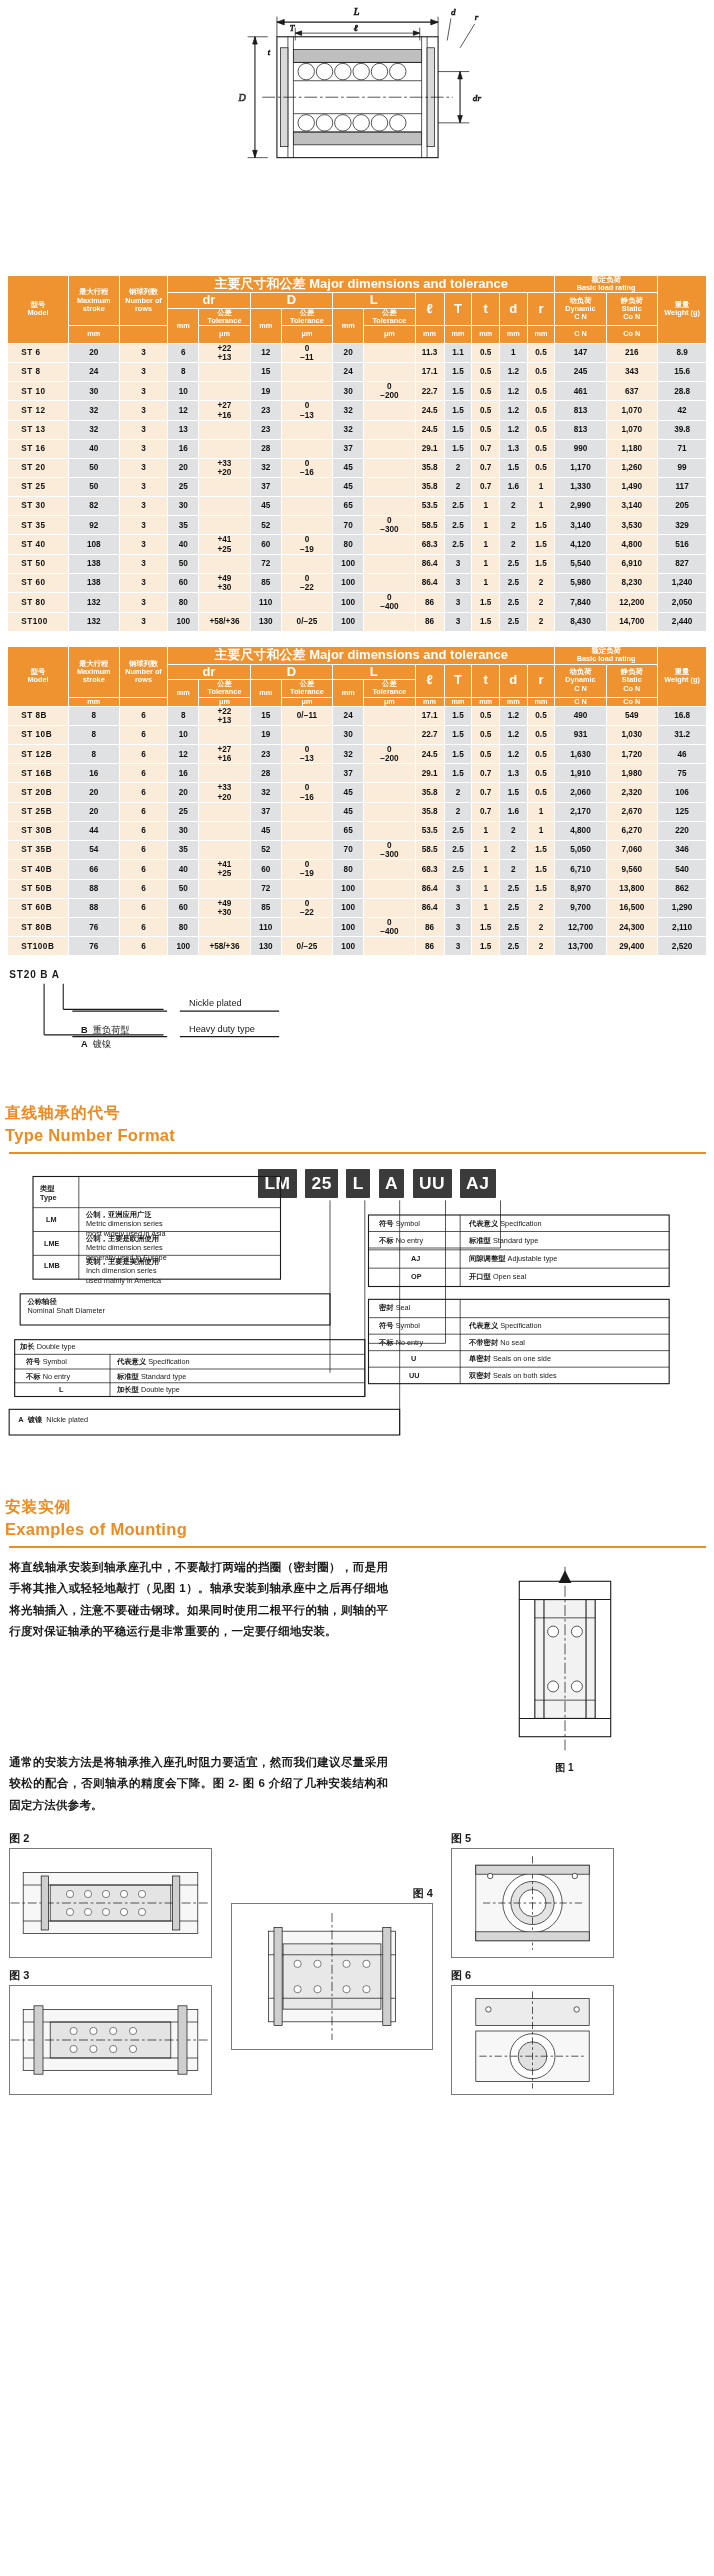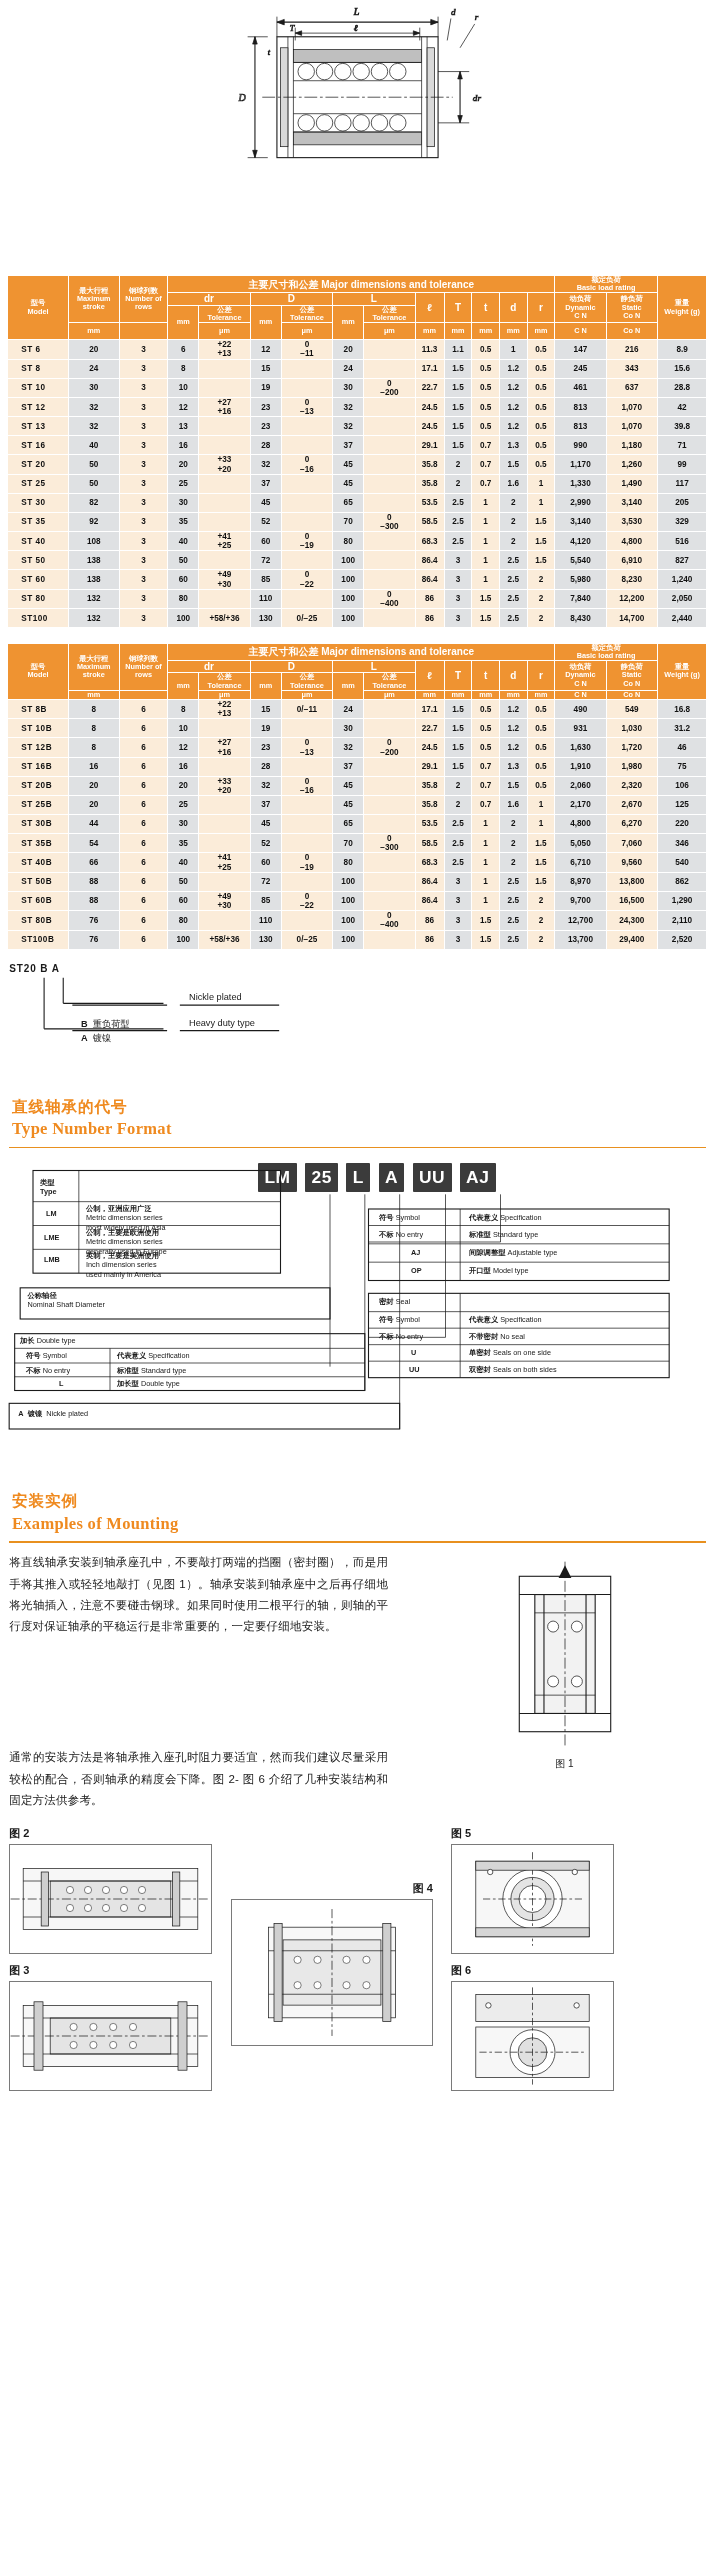--- a/index.html
+++ b/index.html
@@ -18,56 +18,56 @@
   
   .tbl-wrap { padding:0 7.3px; }
   table.spec { width:700px; border-collapse:collapse; table-layout:fixed; }
   table.spec th, table.spec td {
     border:0.9px solid #ffffff; text-align:center; vertical-align:middle;
     padding:0; line-height:1.12;
   }
   table.spec thead th {
     background:#ef9331; color:#ffffff; font-size:7.3px; font-weight:bold;
   }
-  table.spec thead th.big { font-size:10px; }
+  table.spec thead th.big { font-size:13px; }
   table.spec thead th .cn { display:block; font-size:7.3px; }
   table.spec tbody td { font-size:8.2px; font-weight:bold; color:#111; height:19px; }
   table.spec tbody tr td { background:#fbecd9; }
   table.spec tbody tr td.alt { background:#dfe1e3; }
   table.spec tbody td.model { text-align:left; padding-left:13px; letter-spacing:0.5px; }
   table.spec tbody td.tol { background:#fbecd9; font-size:8.2px; }
   .two { display:block; }
 
   
   .stlegend { position:relative; height:110px; margin:13px 0 0 0; padding-left:9.2px; }
   .stlegend .code { font-size:10px; font-weight:bold; letter-spacing:0.9px; }
   .stlegend svg { position:absolute; left:0; top:0; }
   .stlegend .lbl { position:absolute; font-size:9.2px; }
   .stlegend .lbl b { font-weight:bold; }
 
   
-  .sect-head { padding:0 12px; margin-top:24px;font-family:Liberation Serif, serif; }
+  .sect-head { padding:0 5px; margin-top:24px; }
   .sect-head .cn { color:#ef8a1f; font-size:15.6px; font-weight:bold; letter-spacing:0.9px; }
   .sect-head .en { color:#ef8a1f; font-size:16.5px; font-weight:bold; margin-top:1.8px; letter-spacing:0.3px; }
   .rule { height:1.8px; background:#e8901f; margin:7.3px 9.2px 0 9.2px; }
 
   
   .tnf { position:relative; width:715px; height:330px; margin-top:5.5px; }
   .chip-row { position:absolute; left:258px; top:9.2px; display:flex; gap:8.2px; }
   .chip {
     background:#3b3b3b; color:#fff; font-weight:bold; font-size:17.4px;
     padding:3.7px 6.4px 4.6px 6.4px; min-width:24px; text-align:center; letter-spacing:0.5px;
     border-radius:0.9px;
   }
   .tnf svg { position:absolute; left:0; top:0; pointer-events:none; }
   .tnf .cell { position:absolute; font-size:7.3px; line-height:1.3; }
   .tnf .ttl { font-weight:bold; }
 
   
-  .mount { padding:0 9.2px; margin-top:9.2px; position:relative; }
+  .mount { padding:0 9.2px; margin-top:9.2px; position:relative;font-weight:bold; }
   .mount p {
     font-size:11.5px; line-height:1.85; margin:0 0 14.7px 0; width:379px;
     text-align:justify; letter-spacing:0.2px;
   }
   .fig1 { position:absolute; right:13px; top:5.5px; width:275px; text-align:center; }
   .figcap { font-size:10px; margin-top:3.7px; }
 
   .figgrid { margin-top:7.3px; padding:0 9.2px; position:relative; height:394px; }
   .figbox { position:absolute; }
   .figbox .t { font-size:11px; font-weight:bold; margin-bottom:2.7px; }
@@ -1861,21 +1861,21 @@
     </div>
     <div class="cell" style="left:469px; top:76px;">
       <b>标准型</b> <span>Standard type</span>
     </div>
     <div class="cell ttl" style="left:411px; top:94px;">AJ</div>
     <div class="cell" style="left:469px; top:94px;">
       <b>间隙调整型</b> <span>Adjustable type</span>
     </div>
     <div class="cell ttl" style="left:411px; top:112px;">OP</div>
     <div class="cell" style="left:469px; top:112px;">
-      <b>开口型</b> <span>Model type</span>
+      <b>开口型</b> <span>Open seal</span>
     </div>
 
     <div class="cell" style="left:379px; top:143px;">
       <b>密封</b> <span>Seal</span>
     </div>
     <div class="cell" style="left:379px; top:161px;">
       <b>符号</b> <span>Symbol</span>
     </div>
     <div class="cell" style="left:469px; top:161px;">
       <b>代表意义</b> <span>Specification</span>

